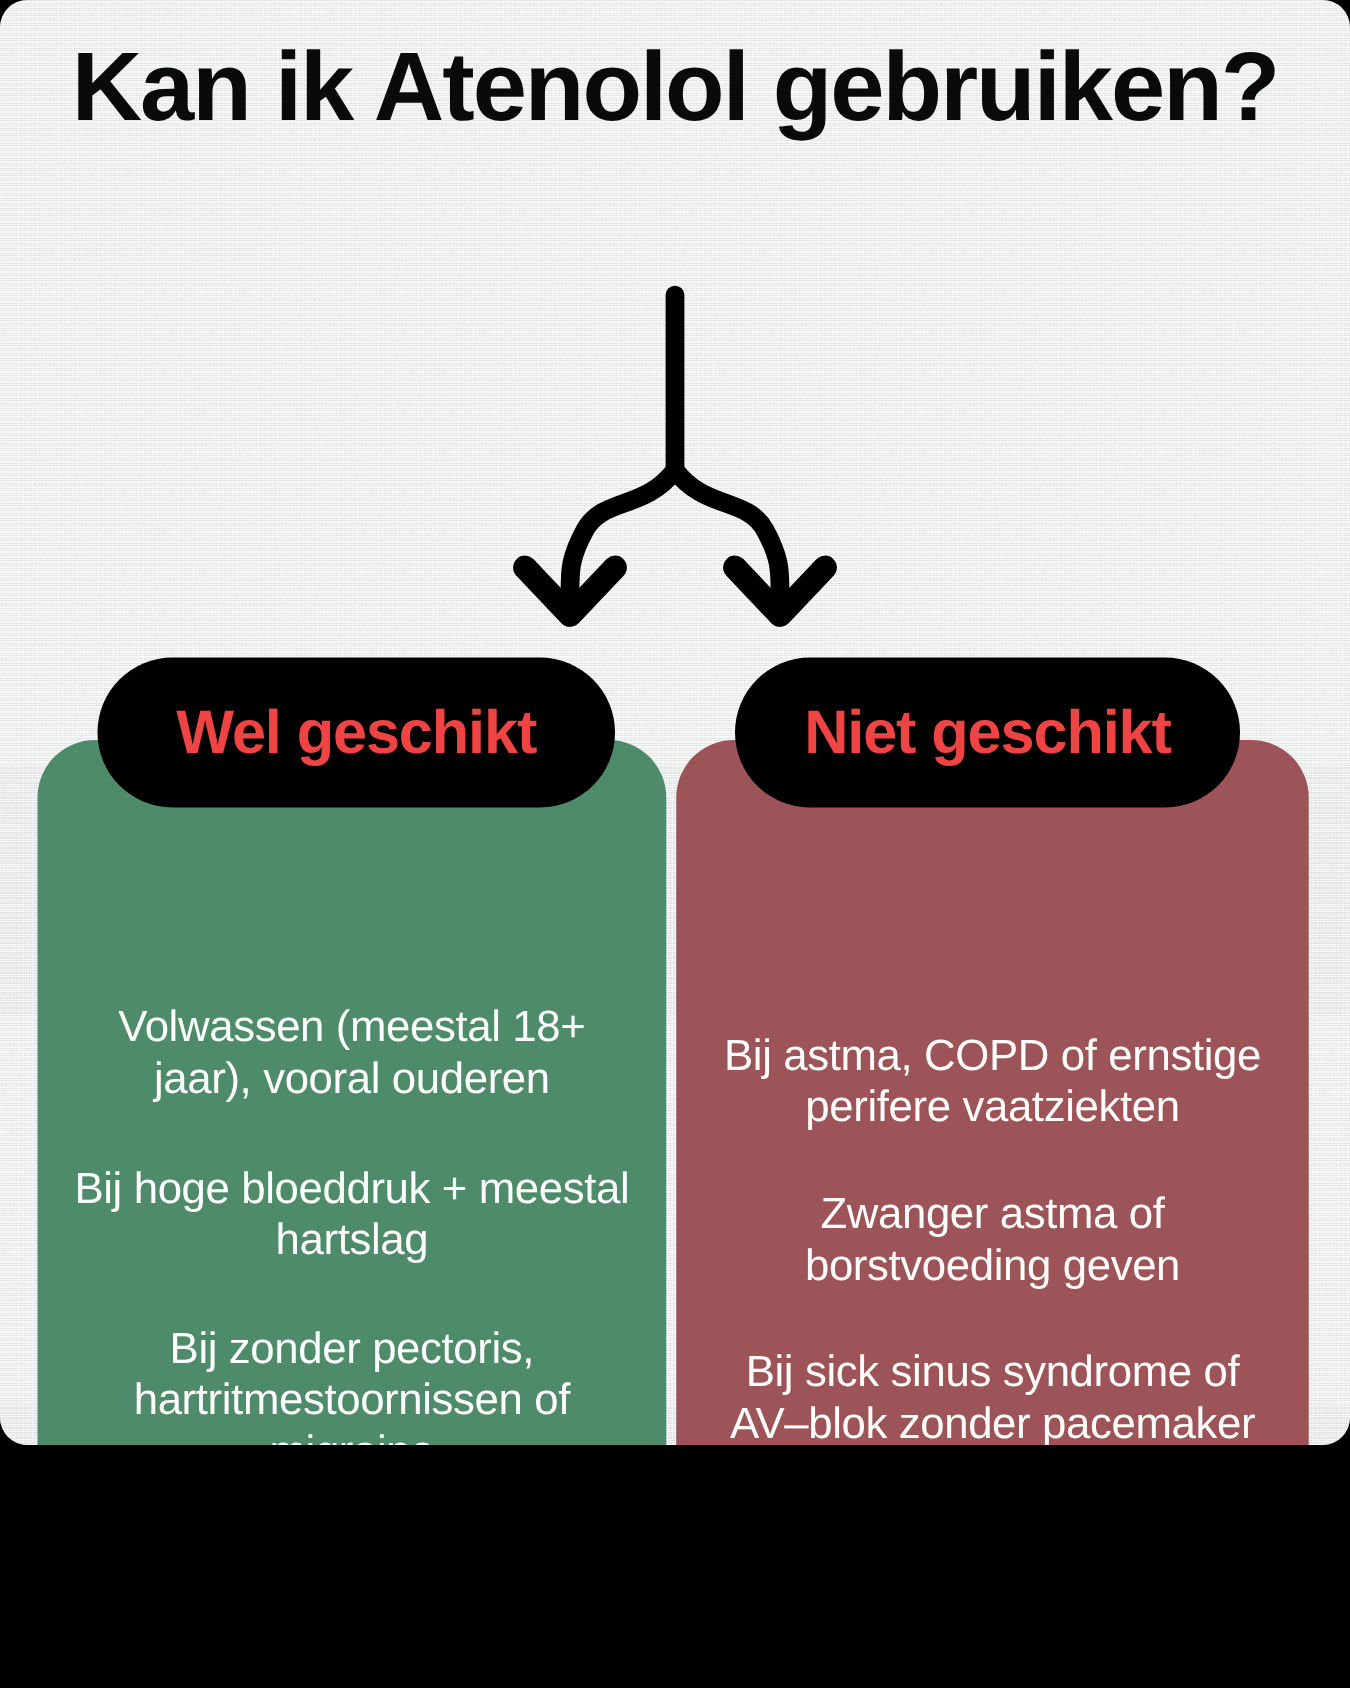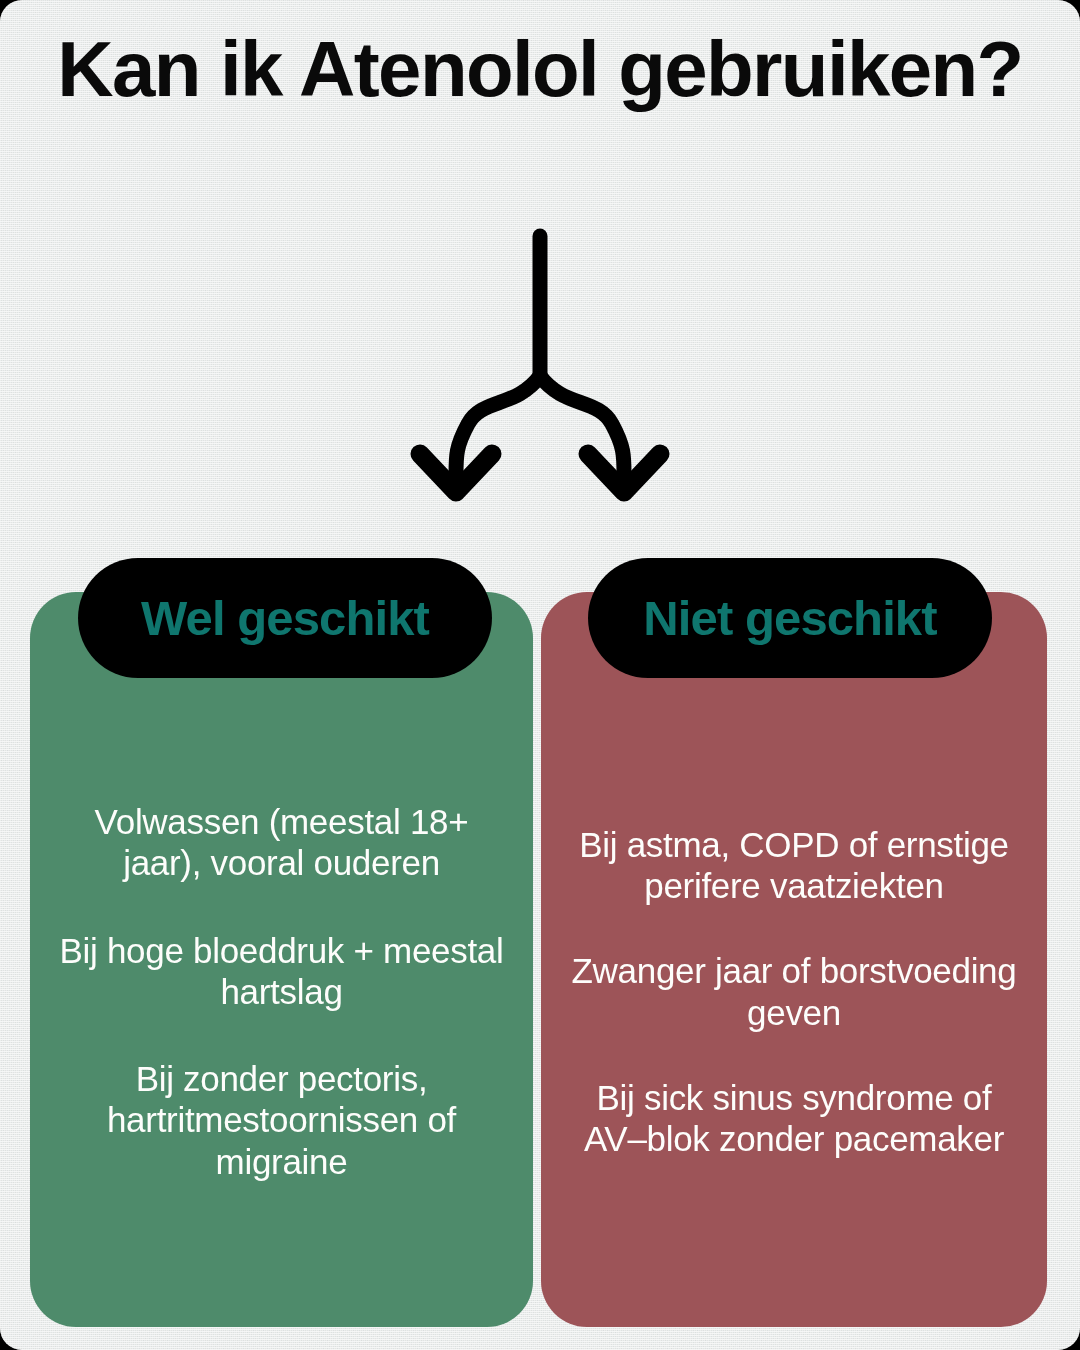--- a/index.html
+++ b/index.html
@@ -6,21 +6,21 @@
 
   html, body {
     width:1080px; height:1350px;
     background:#000;
     font-family:"Liberation Sans", sans-serif;
     overflow:hidden;
   }
 
   #canvas {
     position:relative;
-    width:1080px; height:1350px;
+    width:1080px; height:1156px;
     background:#eceeed;
     border-radius:22px;
     overflow:hidden;
   }
 
   
   #grain {
     position:absolute; inset:0;
     pointer-events:none;
     opacity:.55;
@@ -91,28 +91,27 @@
   
   .pill {
     position:absolute;
     top:526px;
     height:120px;
     background:#000;
     border-radius:60px;
     display:flex;
     align-items:center;
     justify-content:center;
-    color:#0f766e;
+    color:#ef4444;
     font-size:49px;
     font-weight:700;
     letter-spacing:-.9px;
     z-index:5;
     padding:0 34px;
     white-space:nowrap;
-    margin-top:32px;
   }
   #pill-good { left:78px;  width:414px; }
   #pill-bad  { left:588px; width:404px;text-align:right; }
 </style>
 </head>
 <body>
 
 <div id="canvas">
 
   <div id="grain"></div>
@@ -135,21 +134,21 @@
     <div class="card-items">
       <div class="item">Volwassen (meestal 18+ jaar), vooral ouderen</div>
       <div class="item">Bij hoge bloeddruk + meestal hartslag</div>
       <div class="item">Bij zonder pectoris, hartritmestoornissen of migraine</div>
     </div>
   </div>
 
   <div class="card" id="card-bad">
     <div class="card-items">
       <div class="item">Bij astma, COPD of ernstige perifere vaatziekten</div>
-      <div class="item">Zwanger jaar of borstvoeding geven</div>
+      <div class="item">Zwanger astma of borstvoeding geven</div>
       <div class="item">Bij sick sinus syndrome of AV–blok zonder pacemaker</div>
     </div>
   </div>
 
   <div class="pill" id="pill-good">Wel geschikt</div>
   <div class="pill" id="pill-bad">Niet geschikt</div>
 
 </div>
 
 </body></html>

